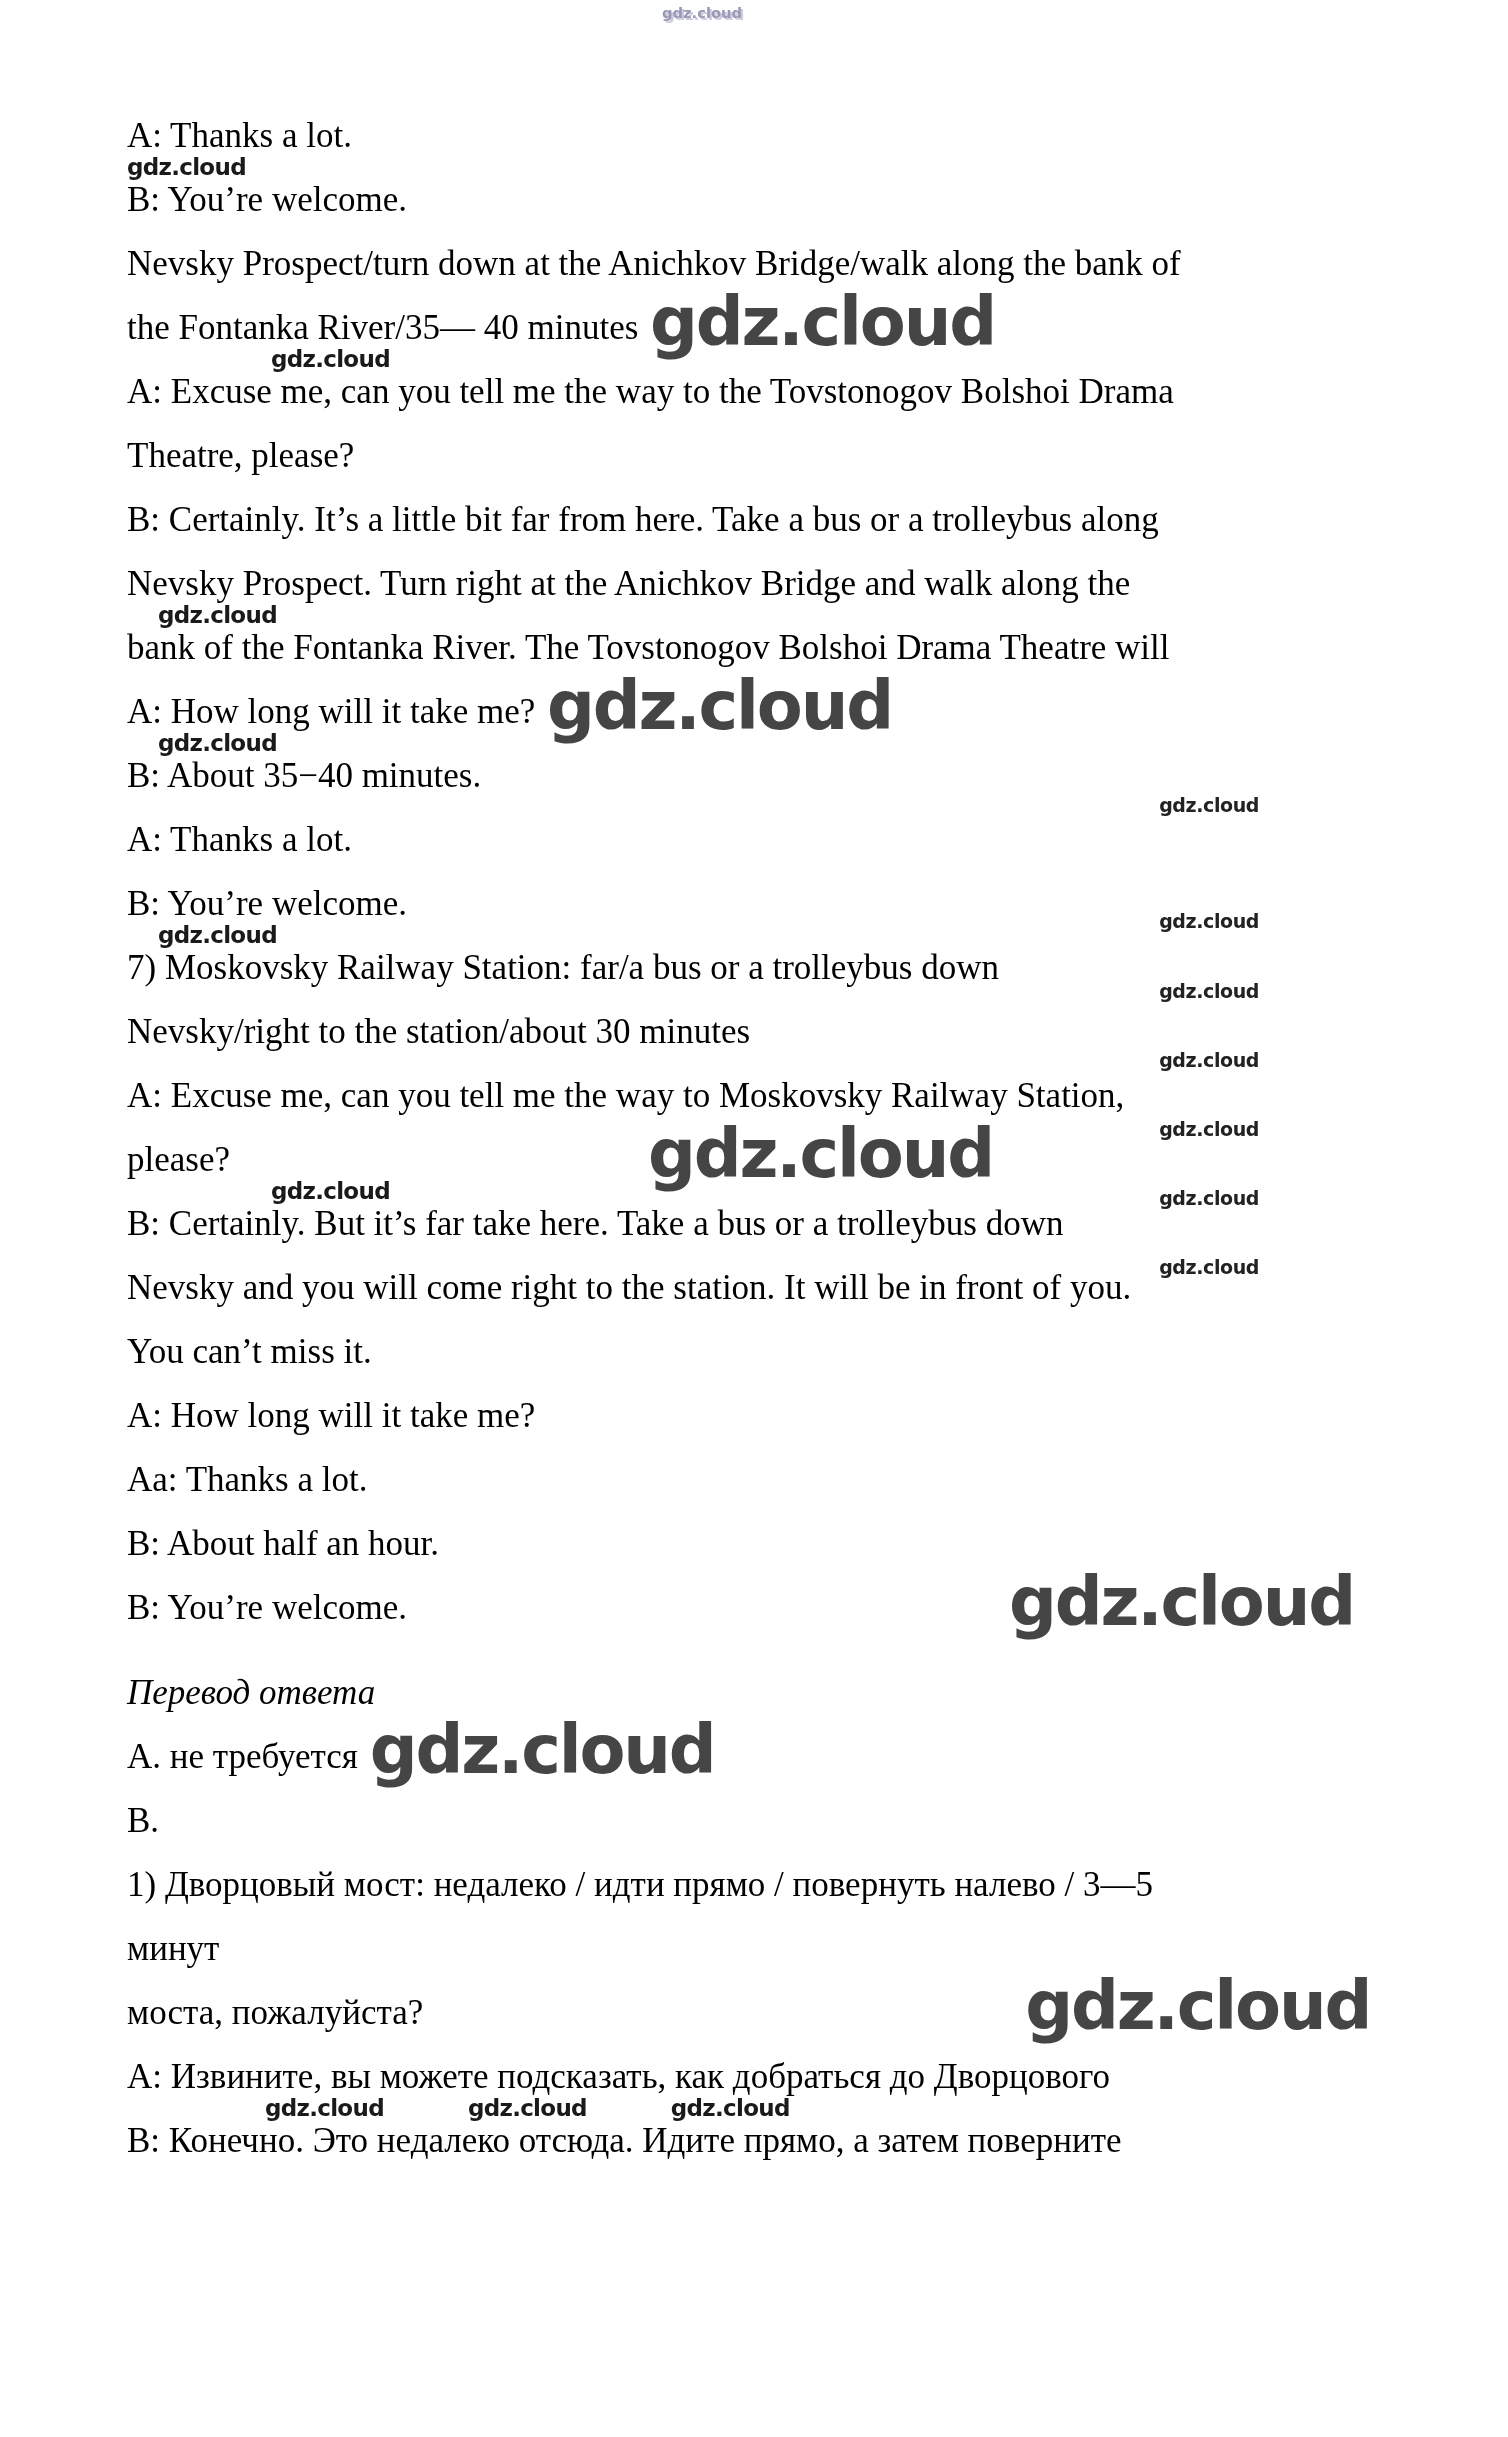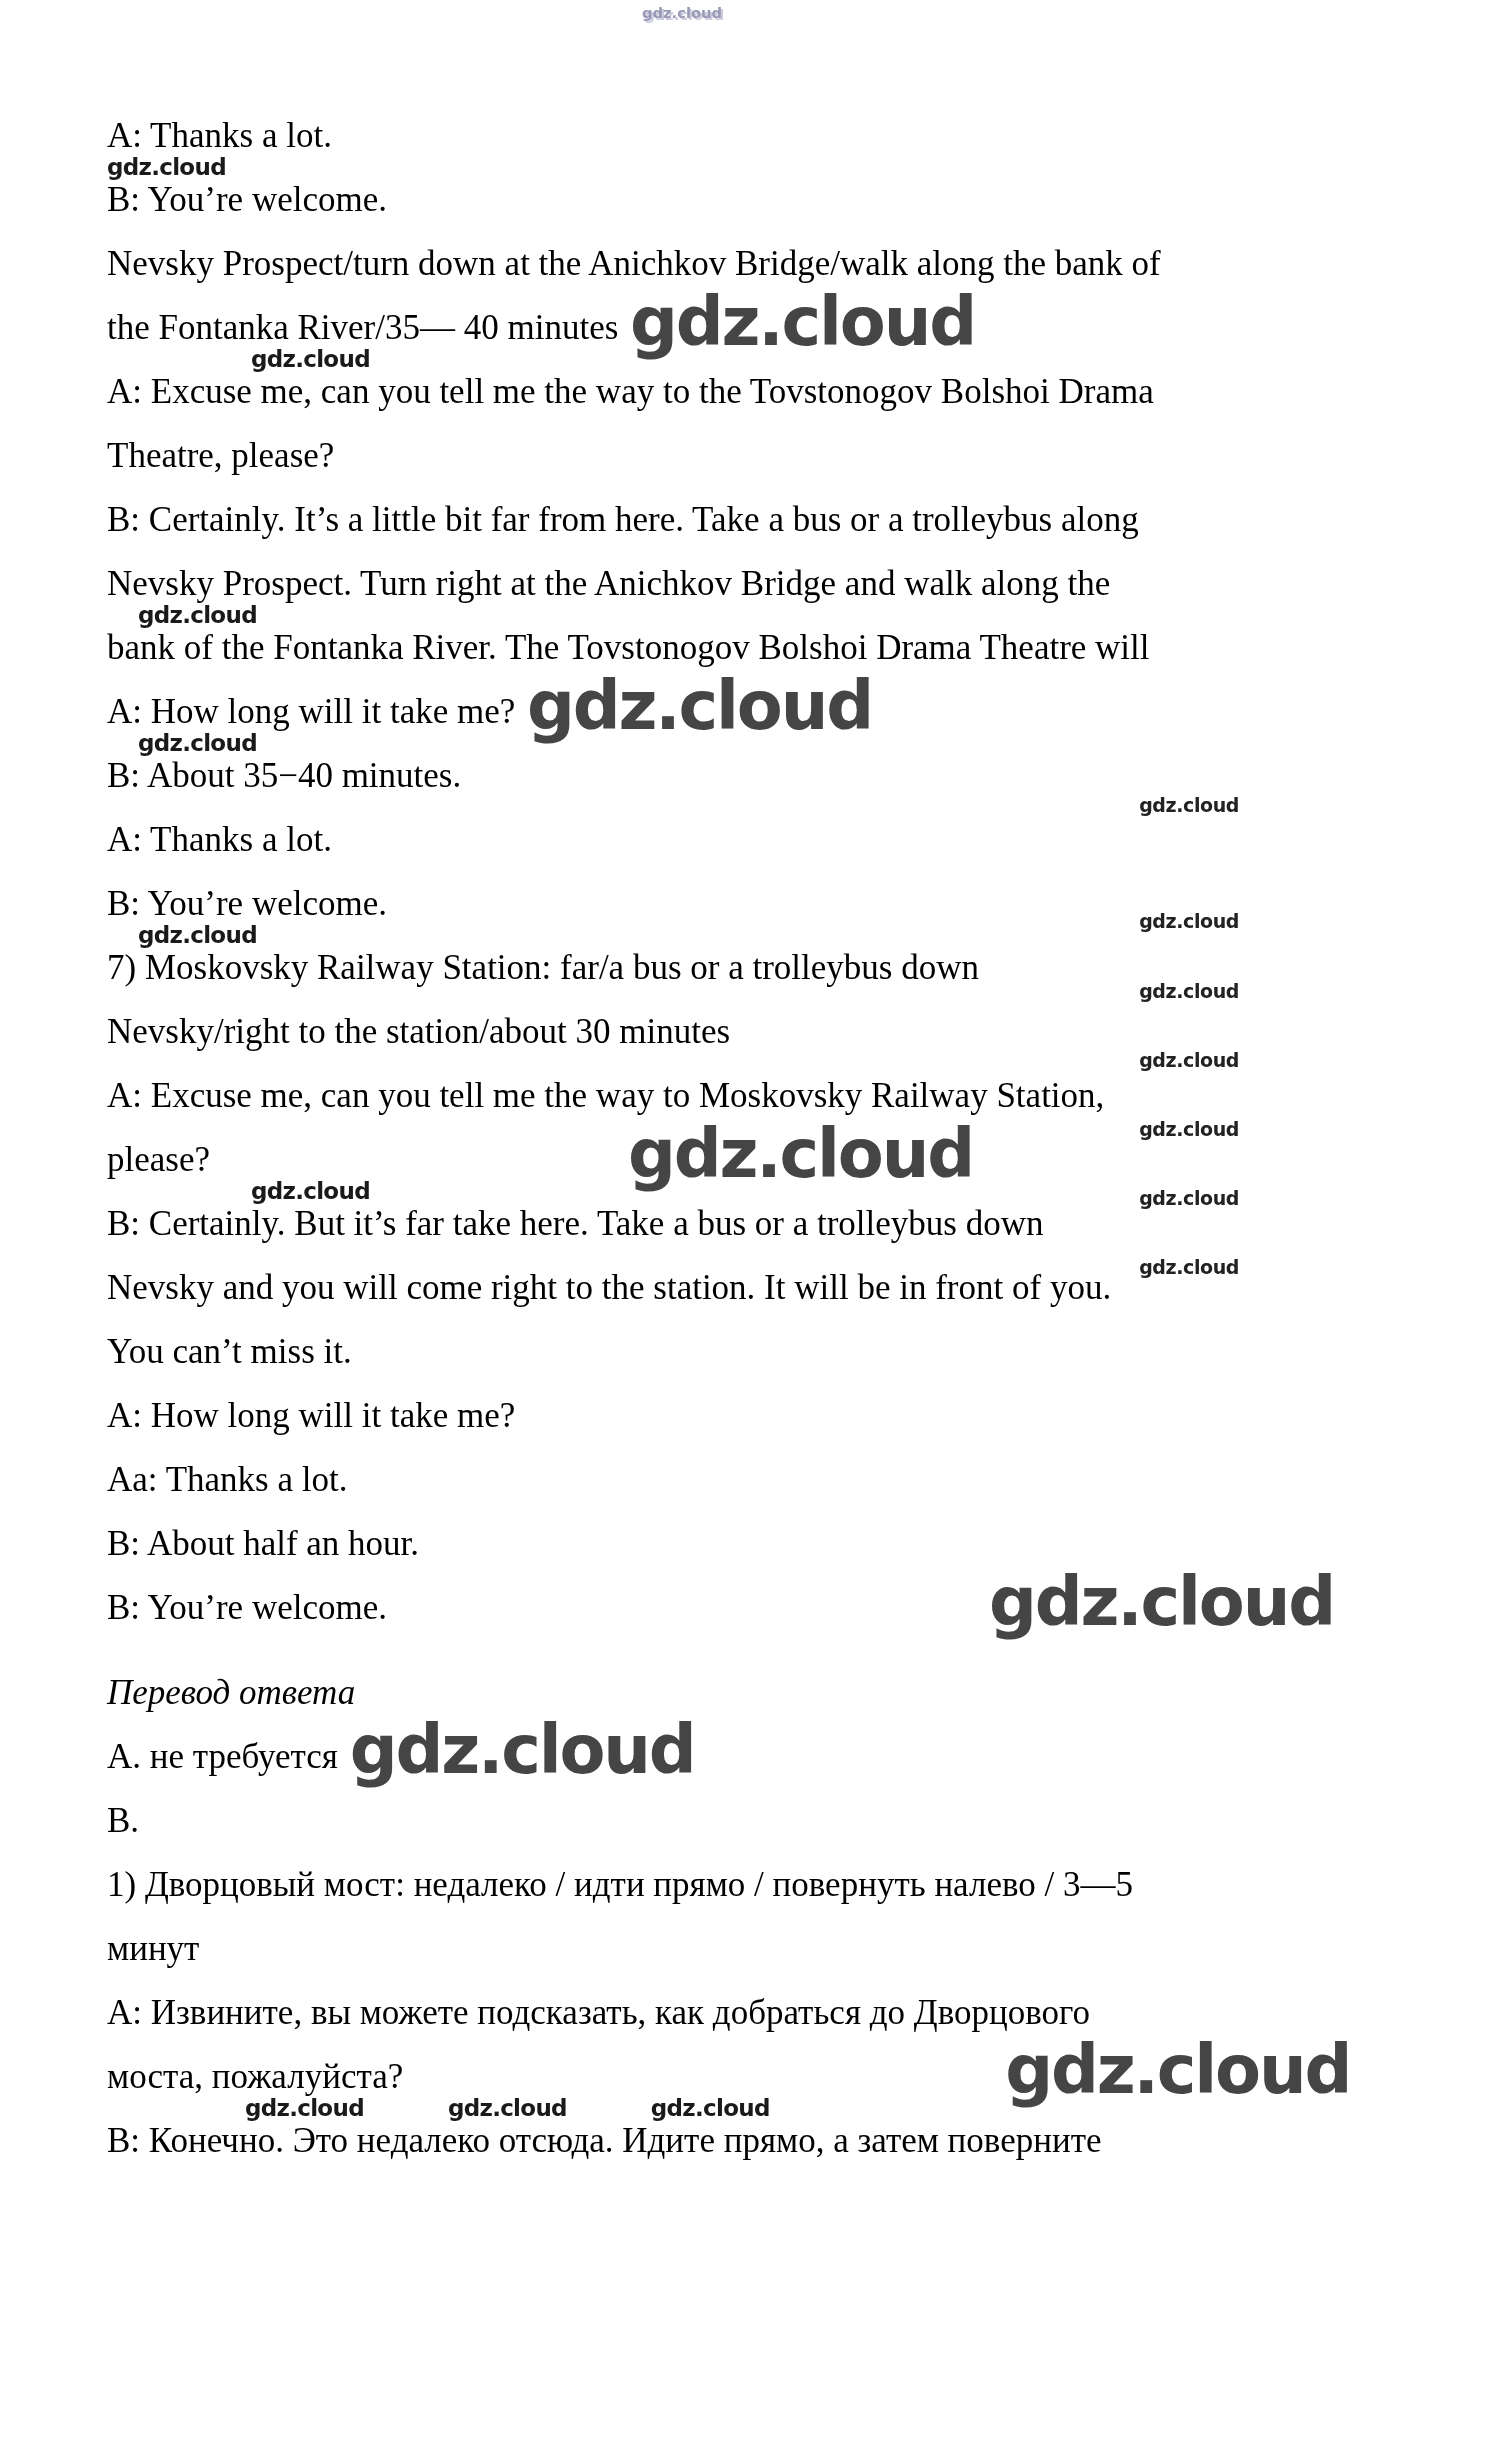--- a/index.html
+++ b/index.html
@@ -8,20 +8,21 @@
     background: #ffffff;
     font-family: "Liberation Serif", serif;
     color: #000;
   }
   .page {
     position: relative;
     width: 1364px;
     height: 2438px;
     background: #fff;
     overflow: hidden;
+    margin-left: 20px;
   }
   .content {
     position: absolute;
     left: 107px;
     top: 104px;
     width: 1335px;
   }
   .line {
     font-size: 35px;
     line-height: 64px;
@@ -135,22 +136,22 @@
       <div class="line">You can’t miss it.</div>
       <div class="line">A: How long will it take me?</div>
       <div class="line">Aa: Thanks a lot.</div>
       <div class="line">B: About half an hour.</div>
       <div class="line">B: You’re welcome.<span class="wm-big push-far">gdz.cloud</span></div>
       <div class="line italic gap-before">Перевод ответа</div>
       <div class="line">А. не требуется<span class="wm-big">gdz.cloud</span></div>
       <div class="line">В.</div>
       <div class="line">1) Дворцовый мост: недалеко / идти прямо / повернуть налево / 3—5</div>
       <div class="line">минут</div>
+      <div class="line">моста, пожалуйста?<span class="wm-big push-far">gdz.cloud</span></div>
       <div class="line">A: Извините, вы можете подсказать, как добраться до Дворцового</div>
-      <div class="line">моста, пожалуйста?<span class="wm-big push-far">gdz.cloud</span></div>
       <div class="wm-row ind-3"><span class="wm-small">gdz.cloud</span><span class="wm-small">gdz.cloud</span><span class="wm-small">gdz.cloud</span></div>
       <div class="line">B: Конечно. Это недалеко отсюда. Идите прямо, а затем поверните</div>
     </div>
 
   <span class="wm-r r1">gdz.cloud</span>
   <span class="wm-r r2">gdz.cloud</span>
   <span class="wm-r r3">gdz.cloud</span>
   <span class="wm-r r4">gdz.cloud</span>
   <span class="wm-r r5">gdz.cloud</span>
   <span class="wm-r r6">gdz.cloud</span>

